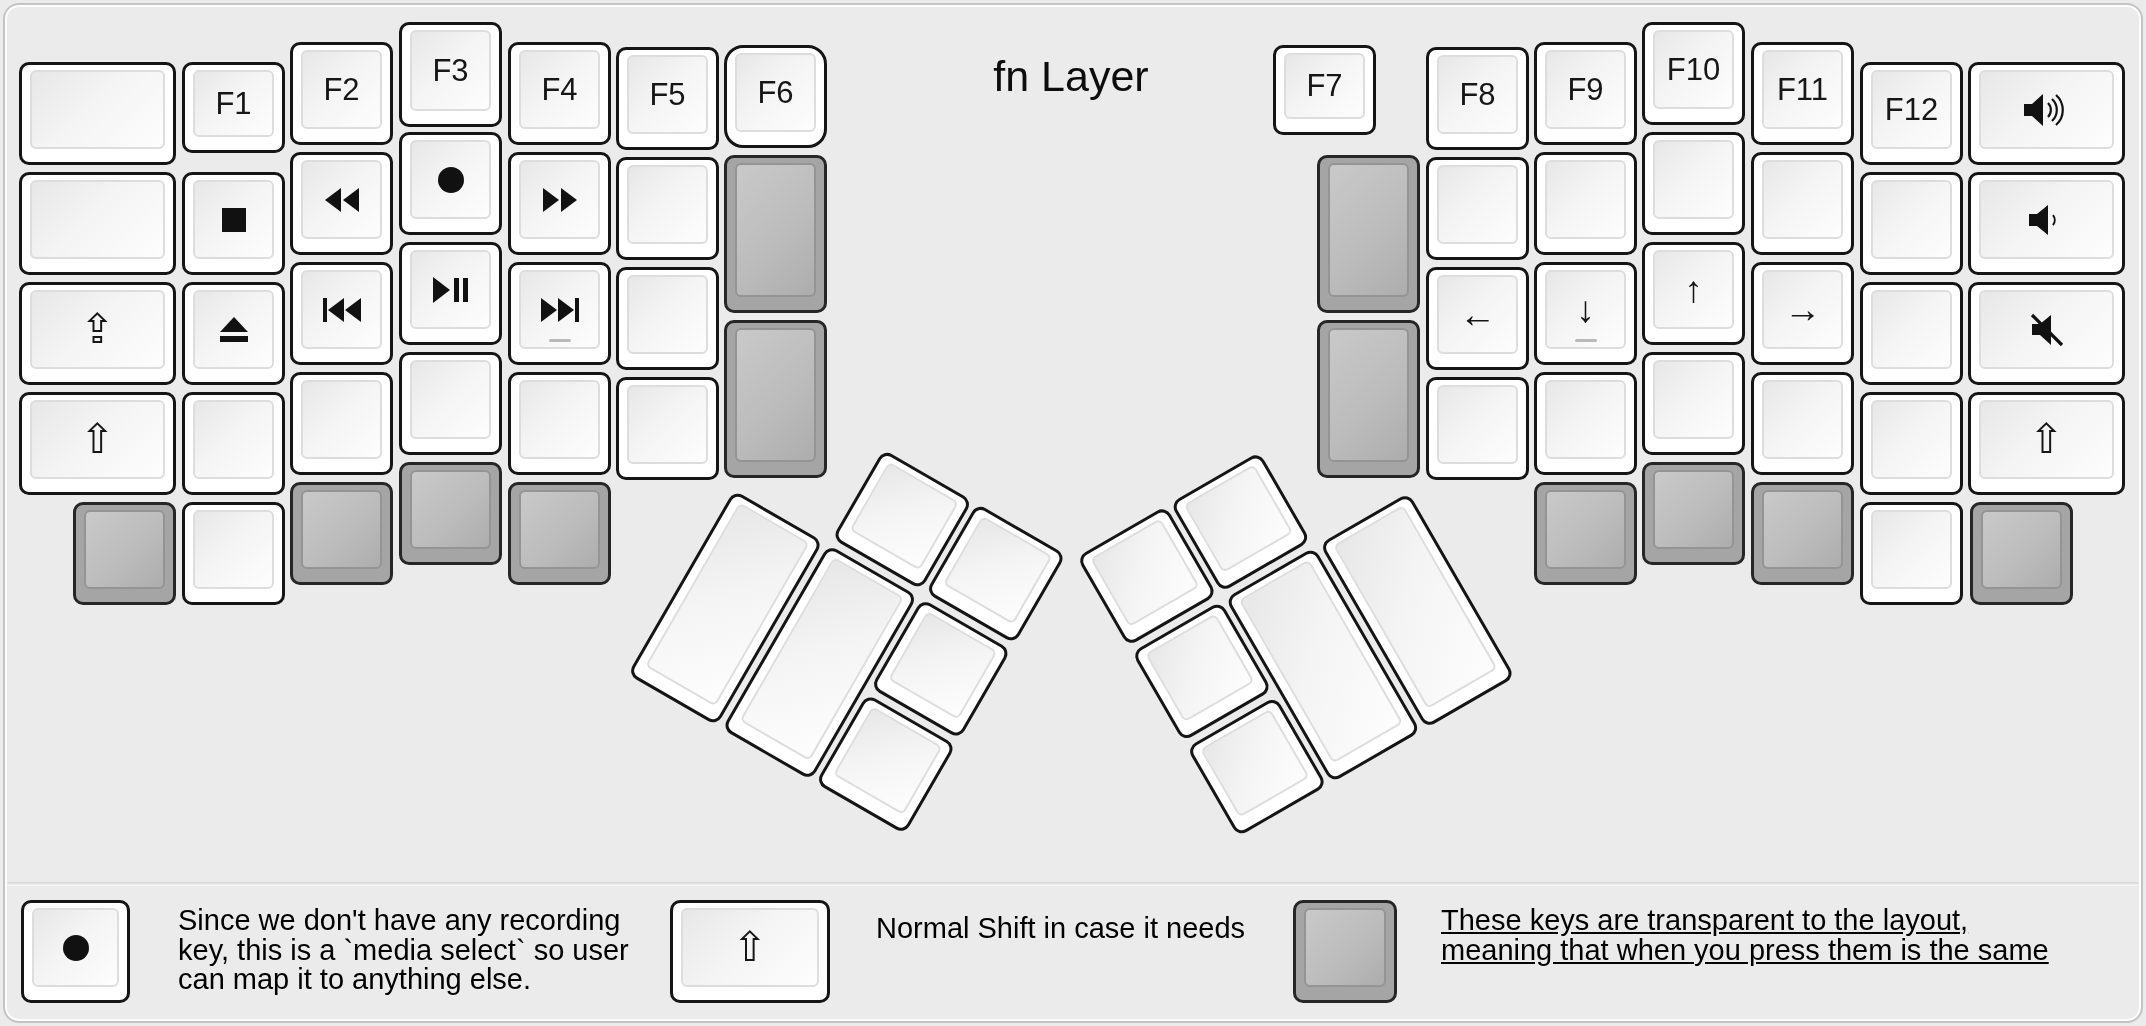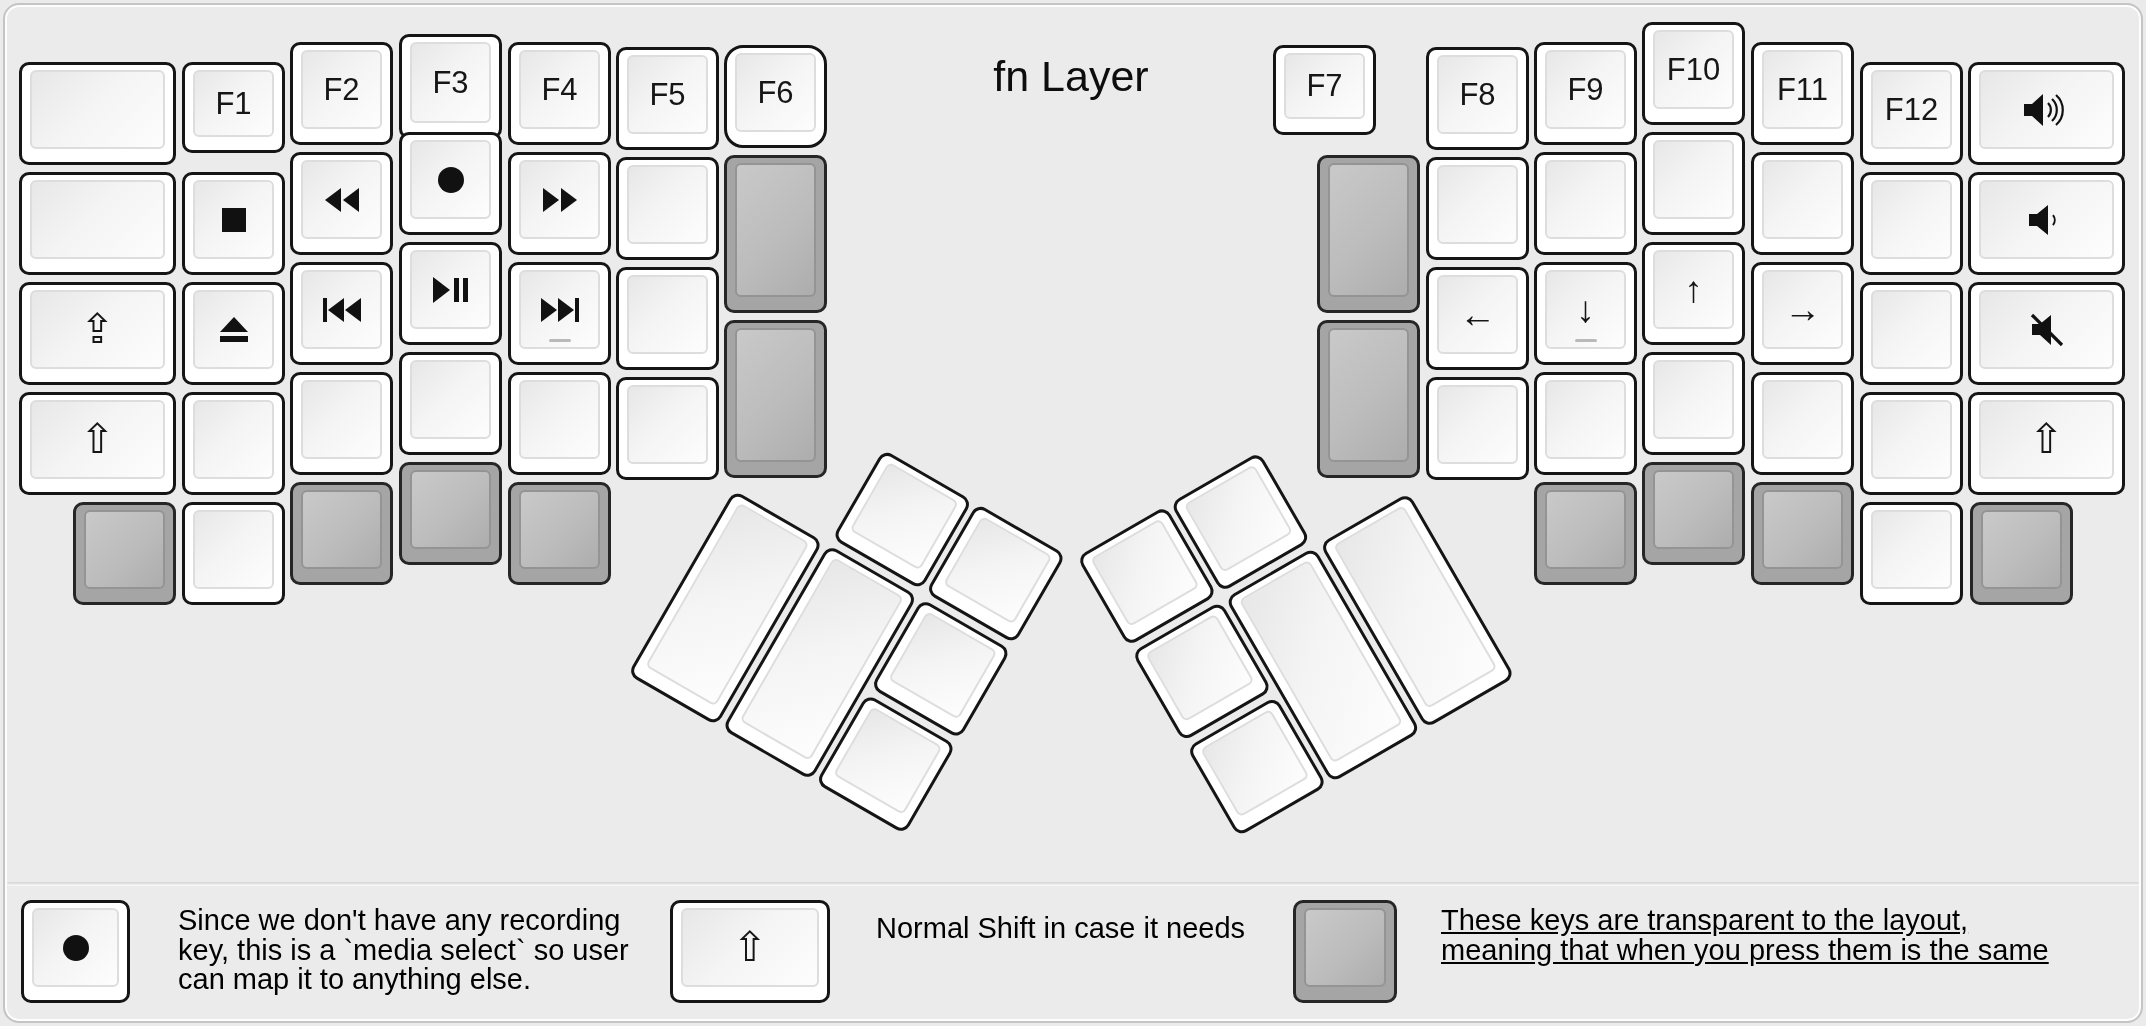--- a/index.html
+++ b/index.html
@@ -131,21 +131,21 @@
           </svg>
         </span>
       </div>
     </div>
     <div class="key" style="left: 290px; top: 372px; width: 103px; height: 103px;">
       <div class="keytop"></div>
     </div>
     <div class="key gray" style="left: 290px; top: 482px; width: 103px; height: 103px;">
       <div class="keytop"></div>
     </div>
-    <div class="key" style="left: 399px; top: 34px; width: 103px; height: 105px;">
+    <div class="key" style="left: 399px; top: 22px; width: 103px; height: 105px;">
       <div class="keytop">
         <span class="klabel">F3</span>
       </div>
     </div>
     <div class="key" style="left: 399px; top: 132px; width: 103px; height: 103px;">
       <div class="keytop">
         <span class="kicon">
           <svg width="28" height="28" viewBox="0 0 28 28">
             <circle cx="14" cy="14" r="13" fill="#111"></circle>
           </svg>

